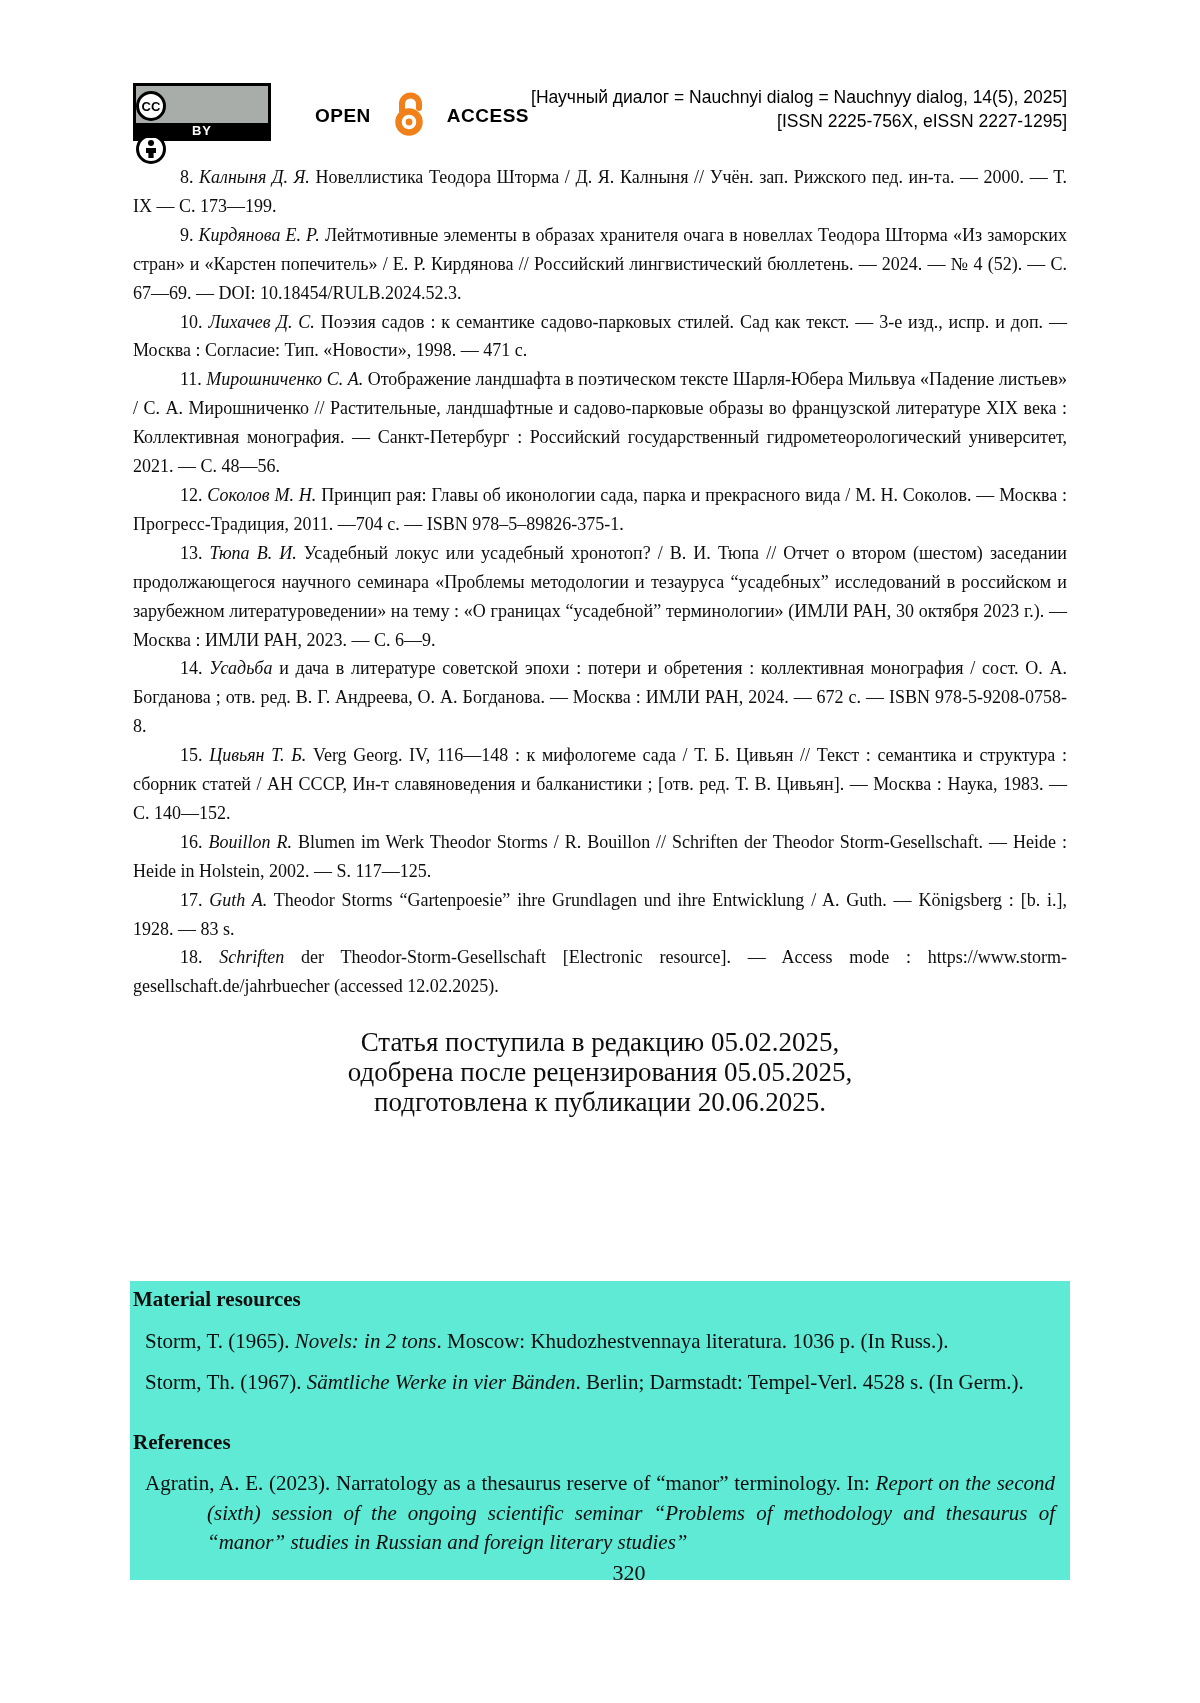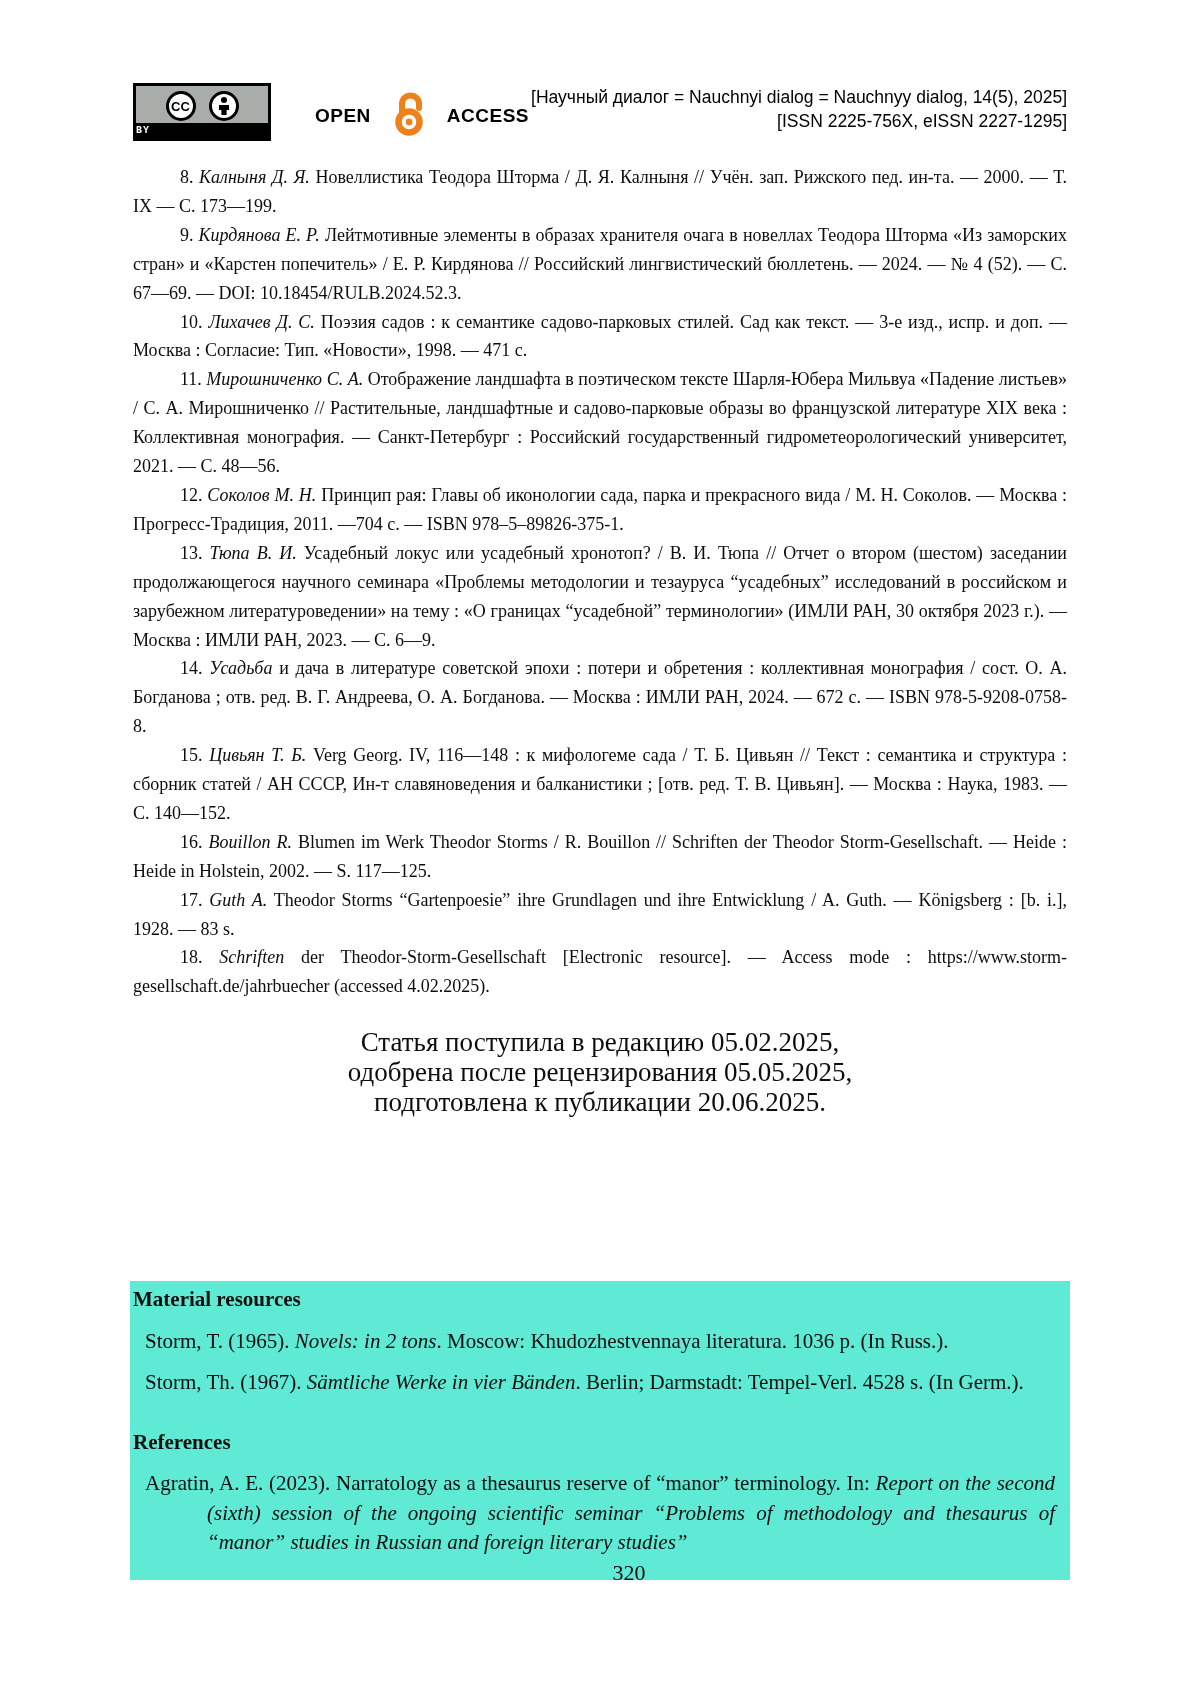--- a/index.html
+++ b/index.html
@@ -9,30 +9,30 @@
     background:#ffffff; color:#0d0d0d;
     font-family:"Liberation Serif", serif;
     overflow:hidden;
   }
   
   .header { position:absolute; top:82px; left:133px; right:133px; height:62px; }
   .cc-badge {
     position:absolute; left:0; top:1px; width:138px; height:58px;
     background:#a9ada9; border:3px solid #000;
   }
-  .cc-circles { display:flex; justify-content:center; gap:13px; margin-top:5px; }
+  .cc-circles { display:flex; justify-content:center; gap:13px; margin-top:5px;flex-direction:column; }
   .cc-circle {
     width:30px; height:30px; border:3px solid #000; border-radius:50%;
     background:#fff; display:flex; align-items:center; justify-content:center;
     font-family:"Liberation Sans", sans-serif; font-weight:bold; font-size:13px; color:#000;
   }
   .cc-bar {
     position:absolute; left:0; right:0; bottom:0; height:15px; background:#000;
-    color:#fff; font-family:Liberation Mono, monospace; font-weight:bold;
-    font-size:10px; line-height:15px; letter-spacing:1px;
+    color:#fff; font-family:Liberation Sans, sans-serif; font-weight:bold;
+    font-size:13px; line-height:15px; text-align:center; letter-spacing:1px;
   }
   .person-svg { display:block; }
   .oa-logo { position:absolute; left:182px; top:10px; display:flex; align-items:center; gap:19px; }
   .oa-word {
     font-family:"Liberation Sans", sans-serif; font-weight:bold; font-size:19px;
     color:#000; letter-spacing:0.5px;
   }
   .journal-info {
     position:absolute; right:0; top:3px; text-align:right;
     font-family:"Liberation Sans", sans-serif; font-size:17.5px; line-height:24px; color:#000;
@@ -120,21 +120,21 @@
     <p class="ref"><span>13. </span><i>Тюпа В. И.</i><span> Усадебный локус или усадебный хронотоп? / В. И. Тюпа // Отчет о втором (шестом) заседании продолжающегося научного семинара «Проблемы методологии и тезауруса “усадебных” исследований в российском и зарубежном литературоведении» на тему : «О границах “усадебной” терминологии» (ИМЛИ РАН, 30 октября 2023 г.). — Москва : ИМЛИ РАН, 2023. — С. 6—9.</span></p>
 
     <p class="ref"><span>14. </span><i>Усадьба</i><span> и дача в литературе советской эпохи : потери и обретения : коллективная монография / сост. О. А. Богданова ; отв. ред. В. Г. Андреева, О. А. Богданова. — Москва : ИМЛИ РАН, 2024. — 672 с. — ISBN 978-5-9208-0758-8.</span></p>
 
     <p class="ref"><span>15. </span><i>Цивьян Т. Б.</i><span> Verg Georg. IV, 116—148 : к мифологеме сада / Т. Б. Цивьян // Текст : семантика и структура : сборник статей / АН СССР, Ин-т славяноведения и балканистики ; [отв. ред. Т. В. Цивьян]. — Москва : Наука, 1983. — С. 140—152.</span></p>
 
     <p class="ref"><span>16. </span><i>Bouillon R.</i><span> Blumen im Werk Theodor Storms / R. Bouillon // Schriften der Theodor Storm-Gesellschaft. — Heide : Heide in Holstein, 2002. — S. 117—125.</span></p>
 
     <p class="ref"><span>17. </span><i>Guth A.</i><span> Theodor Storms “Gartenpoesie” ihre Grundlagen und ihre Entwicklung / A. Guth. — Königsberg : [b. i.], 1928. — 83 s.</span></p>
 
-    <p class="ref"><span>18. </span><i>Schriften</i><span> der Theodor-Storm-Gesellschaft [Electronic resource]. — Access mode : https://www.storm-gesellschaft.de/jahrbuecher (accessed 4.02.2025).</span></p>
+    <p class="ref"><span>18. </span><i>Schriften</i><span> der Theodor-Storm-Gesellschaft [Electronic resource]. — Access mode : https://www.storm-gesellschaft.de/jahrbuecher (accessed 12.02.2025).</span></p>
 
     <div class="submission">
       <div>Статья поступила в редакцию 05.02.2025,</div>
       <div>одобрена после рецензирования 05.05.2025,</div>
       <div>подготовлена к публикации 20.06.2025.</div>
     </div>
   </div>
 
   <div class="pink-block">
 

